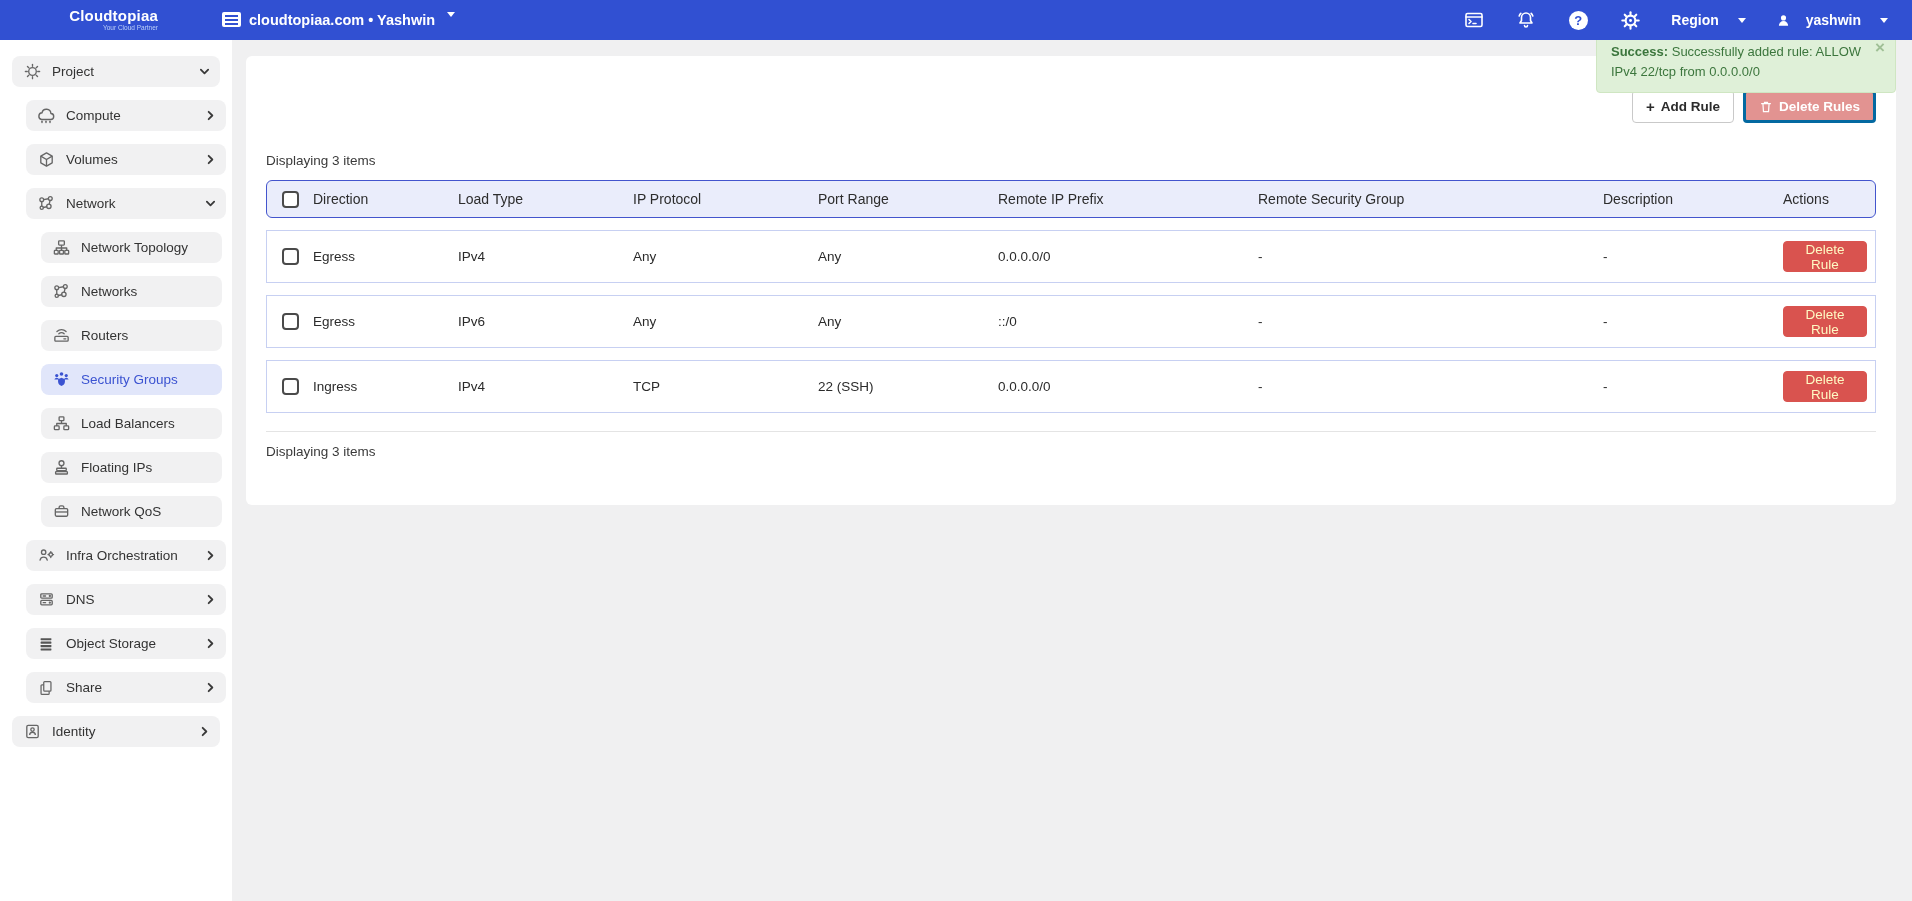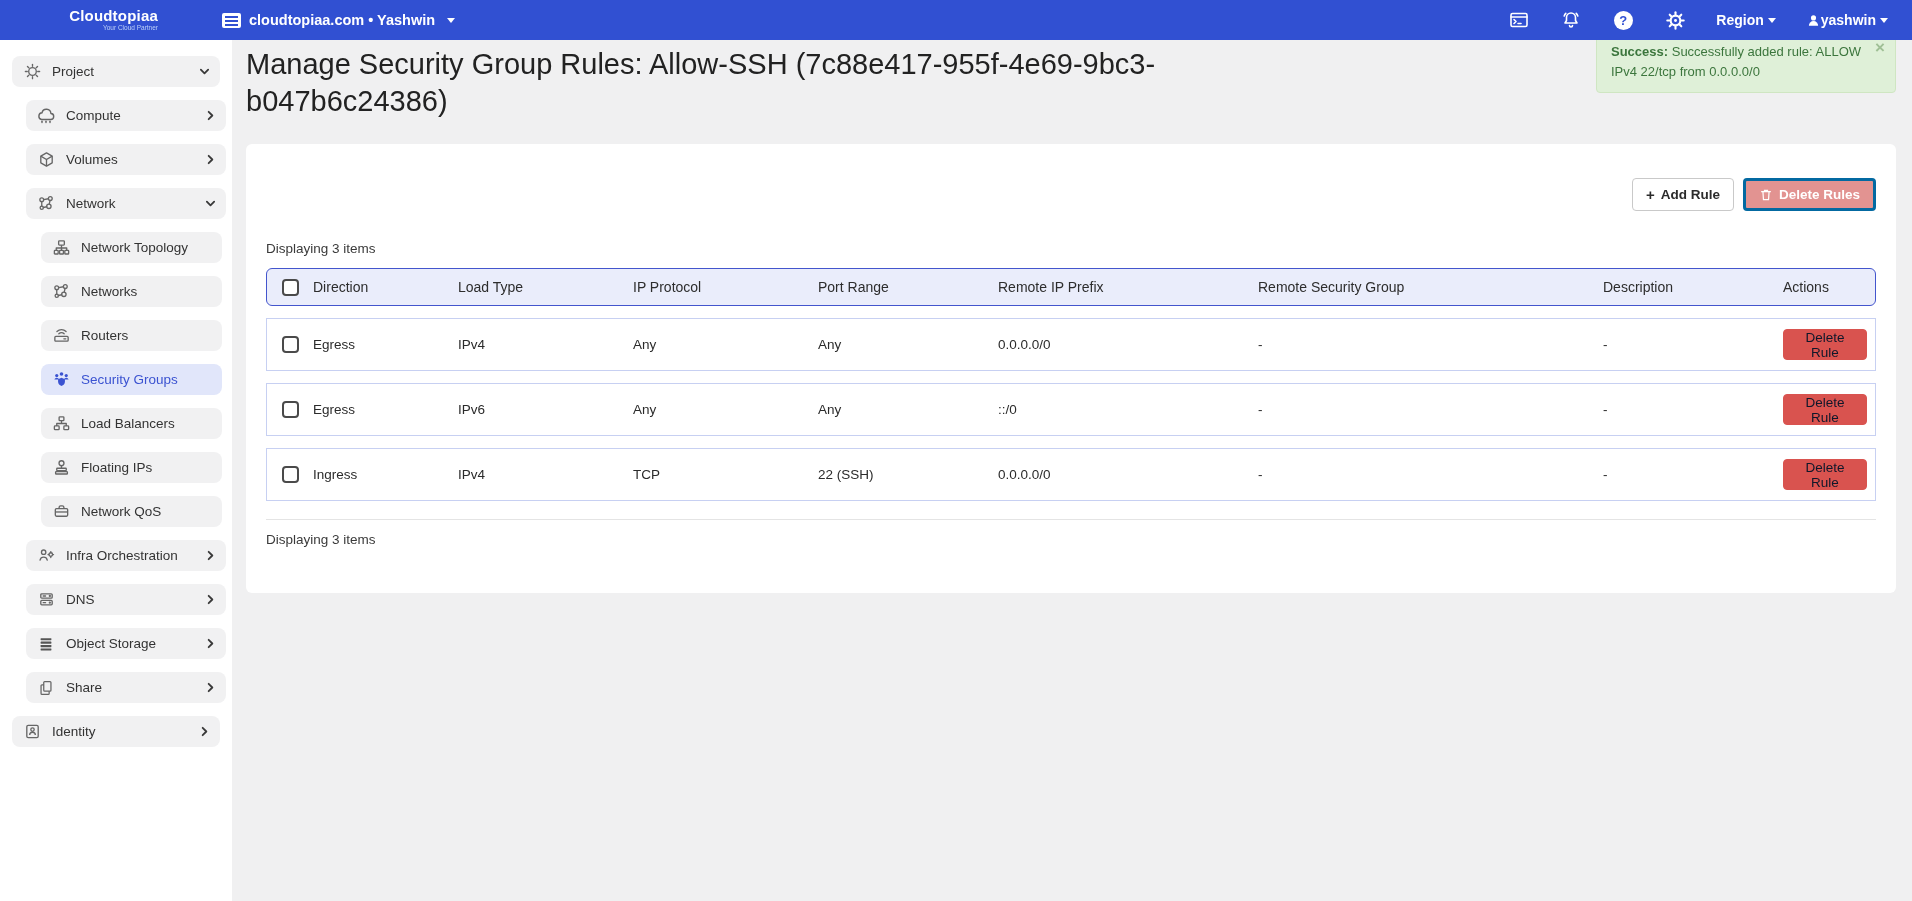--- a/index.html
+++ b/index.html
@@ -5,28 +5,28 @@
   * { box-sizing: border-box; }
   html,body { margin:0; padding:0; width:1912px; height:901px; overflow:hidden;
     font-family:"Liberation Sans", sans-serif; background:#f0f0f1; color:#333; }
 
   
   .topbar { position:fixed; top:0; left:0; width:1912px; height:40px; background:#3150d2;
     display:flex; align-items:center; z-index:50; }
   .brand { margin-left:28px; width:130px; text-align:right; line-height:1; }
   .brand-name { color:#fff; font-weight:bold; font-size:15px; letter-spacing:.2px; }
   .brand-tag { color:#bcd0f7; font-size:6.5px; margin-top:2px; }
-  .ctx { display:flex; align-items:center; margin-left:64px; color:#fff; font-weight:bold; font-size:14.5px; gap:8px; cursor:pointer; }
+  .ctx { display:flex; margin-left:64px; color:#fff; font-weight:bold; font-size:14.5px; gap:8px; cursor:pointer; }
   .ctx-ico { width:19px; height:15px; background:#fff; border-radius:2px; position:relative; }
   .ctx-ico::before { content:""; position:absolute; left:3px; right:3px; top:3px; height:2px; background:#3150d2; box-shadow:0 4px 0 #3150d2, 0 8px 0 #3150d2; }
   .caret { width:0; height:0; border-left:4.5px solid transparent; border-right:4.5px solid transparent; border-top:5px solid #fff; display:inline-block; margin-left:4px; }
   .top-right { margin-left:auto; display:flex; align-items:center; gap:30px; padding-right:24px; }
   .tico { width:22px; height:22px; display:flex; align-items:center; justify-content:center; cursor:pointer; }
   .help-circle { width:19px; height:19px; border-radius:50%; background:#fff; color:#3150d2; font-weight:bold; font-size:13px; display:flex; align-items:center; justify-content:center; }
-  .top-link { color:#fff; font-weight:bold; font-size:14px; display:flex; align-items:center; gap:0; cursor:pointer; }
+  .top-link { color:#fff; font-weight:bold; font-size:14px; display:flex; align-items:center; gap:15px; cursor:pointer; }
 
   
   .sidebar { position:fixed; top:40px; left:0; bottom:0; width:232px; background:#fff; padding-top:16px; overflow:hidden; }
   .side-item { display:flex; align-items:center; height:31px; border-radius:8px; background:#f1f1f2;
     margin-bottom:13px; padding:0 10px 0 9px; font-size:13.5px; color:#333; cursor:pointer; }
   .lvl1 { margin-left:12px; margin-right:12px; }
   .lvl2 { margin-left:26px; margin-right:6px; }
   .lvl3 { margin-left:41px; margin-right:10px; }
   .side-item.active { background:#e1e6fa; color:#3b53d1; }
   .s-ico { width:22px; height:20px; margin-right:9px; display:flex; align-items:center; justify-content:center; flex:none; }
@@ -45,21 +45,21 @@
   .toast { position:absolute; top:30px; right:16px; width:300px; background:#dff0d8; border:1px solid #cfe6c2;
     border-radius:4px; padding:11px 14px; font-size:13px; color:#3c763d; line-height:1.5; }
   .toast b { font-weight:bold;margin-top:24px; }
   .toast-close { position:absolute; top:8px; right:10px; color:#9fbf95; font-size:17px; font-weight:bold; cursor:pointer; line-height:1; }
 
   .panel { background:#fff; border-radius:6px; margin-top:24px; padding:18px 20px 46px 20px; min-height:432px; }
   .actions-row { display:flex; justify-content:flex-end; gap:9px; margin-top:16px; }
   .btn { border-radius:4px; font-size:13.5px; font-family:inherit; height:33px; display:flex; align-items:center; gap:6px; padding:0 13px; cursor:pointer; }
   .btn-default { background:#fff; border:1px solid #c9c9c9; color:#2b2b2b; font-weight:bold; }
   .btn-danger-muted { background:#e29391; border:3px solid #0369a1; color:#fff; font-weight:bold; }
-  .btn-danger { background:#d9534f; border:1px solid #d9534f; color:#0f172a; padding:0 12px; height:31px; font-weight:normal; }
+  .btn-danger { background:#d9534f; border:1px solid #d9534f; color:#fef9c3; padding:0 12px; height:31px; font-weight:normal; }
   .plus { font-weight:bold; font-size:15px; }
 
   .count { font-size:13.5px; color:#3a3a3a; margin-top:30px; }
   .grid { display:grid; grid-template-columns:46px 145px 175px 185px 180px 260px 345px 180px 1fr; align-items:center; }
   .thead { margin-top:12px; height:38px; background:#eaedfb; border:1px solid #4355cd; border-radius:6px; font-size:14px; color:#2d2d2d; }
   .trow { margin-top:12px; height:53px; background:#fff; border:1px solid #c7d0f2; border-radius:0; font-size:13.5px; color:#2b2b2b; }
   .cell-check { display:flex; justify-content:center; }
   .cb { width:17px; height:17px; border:2px solid #4a4a4a; border-radius:4px; background:#fff; cursor:pointer; }
   .cell-actions { display:flex; justify-content:flex-end; padding-right:8px; }
   .tfoot-sep { border-top:1px solid #e4e4e4; margin-top:18px; }
@@ -408,21 +408,20 @@
     </span>
     <span class="crumb-link">Security Groups</span>
     <span class="bc-sep">
       <svg width="10" height="10" viewBox="0 0 12 12">
           <path d="M4 2l4 4-4 4" stroke="#444" stroke-width="2.2" fill="none" stroke-linecap="round" stroke-linejoin="round"></path>
         </svg>
     </span>
     <span class="crumb-current">Manage Security Group R…</span>
   </div>
 
-  <h1 class="page-title">Manage Security Group Rules: Allow-SSH (7c88e417-955f-4e69-9bc3-b047b6c24386)</h1>
 
   <div class="panel">
 
     <div class="actions-row">
       <button class="btn btn-default">
         <span class="plus">+</span>
         <span>Add Rule</span>
       </button>
       <button class="btn btn-danger-muted">
         <svg width="14" height="14" viewBox="0 0 16 16" fill="none" stroke="#fff" stroke-width="1.4" stroke-linecap="round">

